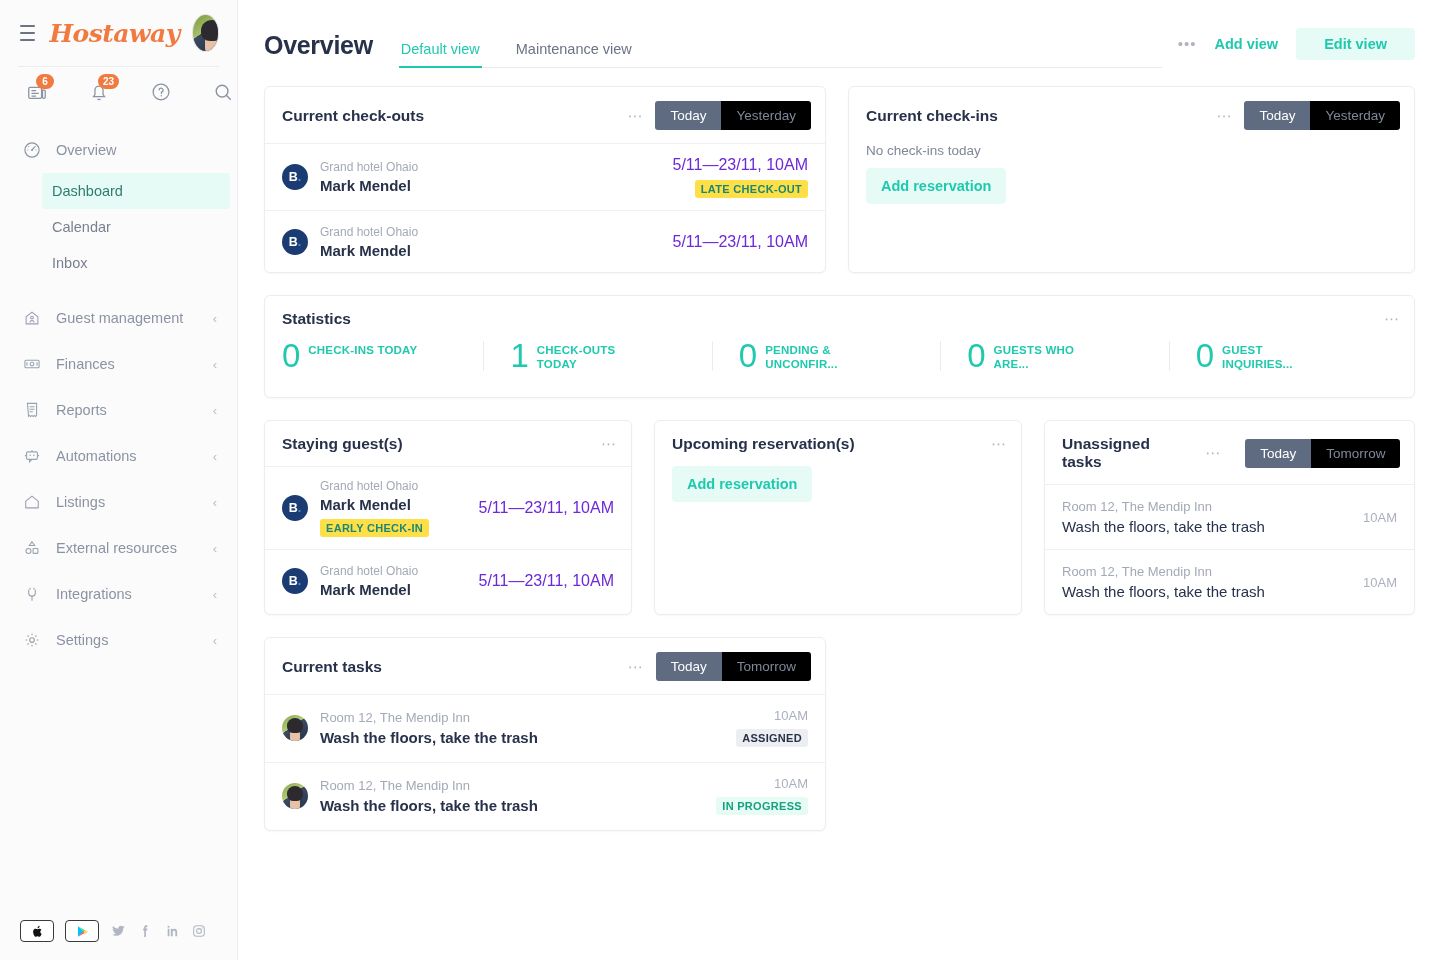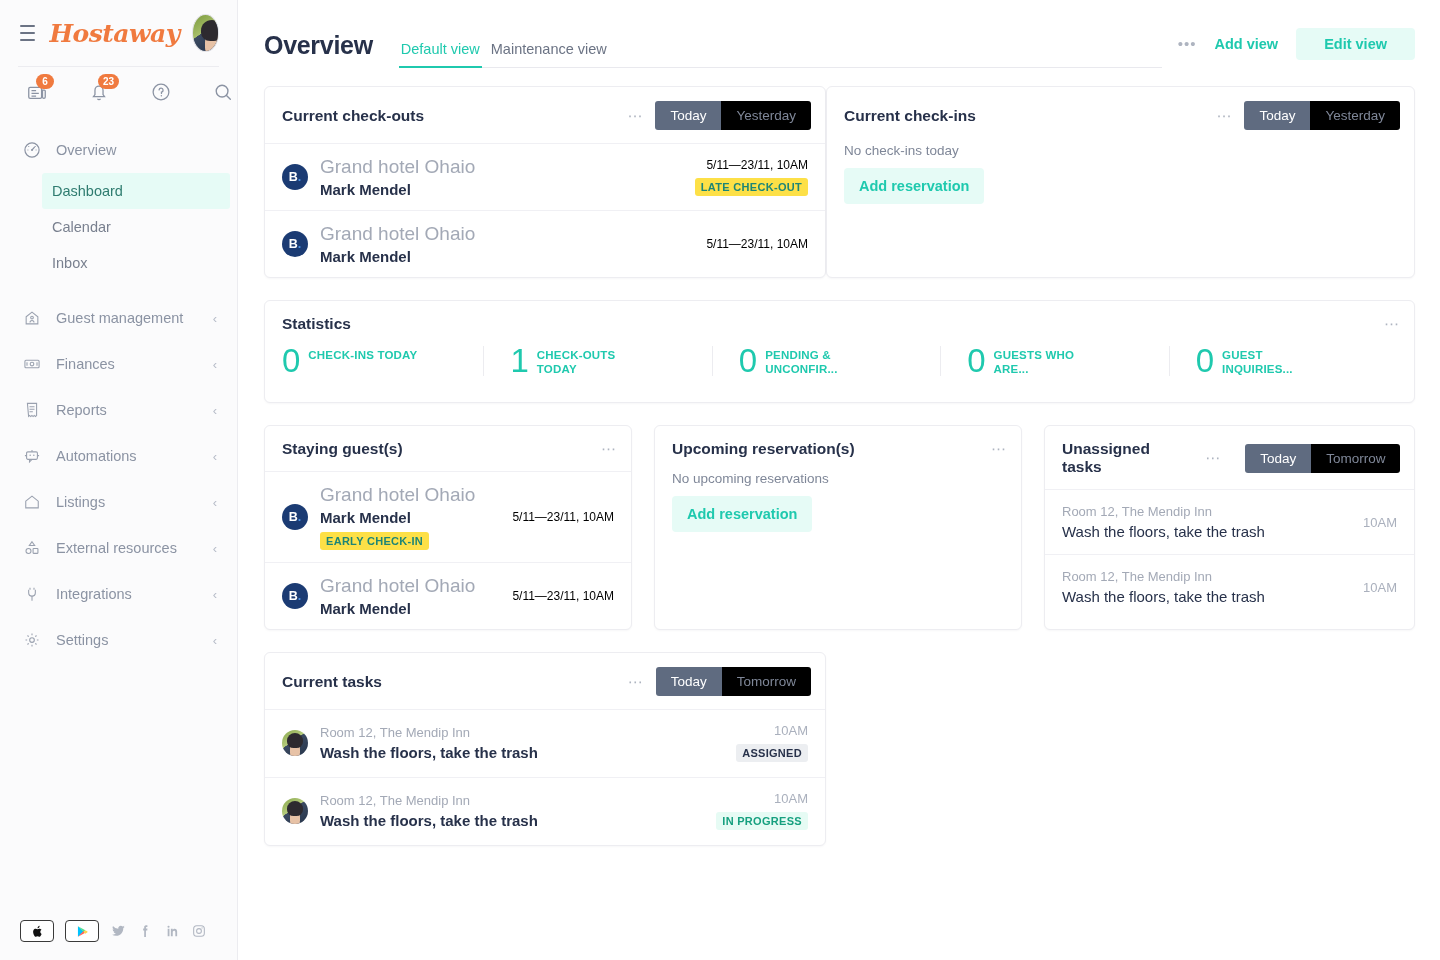--- a/index.html
+++ b/index.html
@@ -76,21 +76,21 @@
   }
   .soc { color: #b1b7c2; cursor: pointer; }
 
   
   .main { flex: 1; height: 960px; background: #ffffff; overflow: hidden; }
   .topbar {
     display: flex; align-items: flex-end; padding: 28px 25px 0 26px; gap: 0;
     position: relative;
   }
   .page-title { font-size: 25px; font-weight: bold; color: #27314a; letter-spacing: -0.3px; padding-bottom: 8px; }
-  .tabs { display: flex; gap: 7px; margin-left: 26px; flex: 1; border-bottom: 1px solid #e9e9ee; padding-bottom: 0; }
+  .tabs { display: flex; gap: 32px; margin-left: 26px; flex: 1; border-bottom: 1px solid #e9e9ee; padding-bottom: 0; }
   .tab {
     font-size: 14.5px; color: #6b7384; padding: 0 2px 10px; cursor: pointer; position: relative; white-space: nowrap;
   }
   .tab.active { color: #1fc9ae; }
   .tab.active::after {
     content: ""; position: absolute; left: 0; right: 0; bottom: -1px; height: 2.5px; background: #1fc9ae;
   }
   .topbar-actions { display: flex; align-items: center; gap: 18px; padding-bottom: 8px; margin-left: 16px; }
   .dots { color: #aeb4c0; letter-spacing: 1px; font-size: 15px; cursor: pointer; line-height: 10px; }
   .link-btn { color: #1fc9ae; font-size: 14.5px; font-weight: bold; cursor: pointer; }
@@ -132,40 +132,40 @@
   }
   .person-avatar::after {
     content: ""; position: absolute; left: 5px; top: 3px; width: 16px; height: 15px;
     background: #2d2a2f; border-radius: 50% 50% 42% 42%;
   }
   .person-avatar::before {
     content: ""; position: absolute; left: 8px; top: 12px; width: 10px; height: 15px;
     background: #e7c2a6; border-radius: 45% 45% 30% 30%;
   }
   .row-main { flex: 1; min-width: 0; }
-  .row-sub { font-size: 19px; color: #a3a9b6; margin-bottom: 3px; }
+  .row-sub { font-size: 12px; color: #a3a9b6; margin-bottom: 3px; }
   .row-name { font-size: 15px; font-weight: bold; color: #27314a; }
   .row-right { text-align: right; display: flex; flex-direction: column; align-items: flex-end; gap: 6px; }
-  .row-date { font-size: 12px; color: #000000; white-space: nowrap; }
+  .row-date { font-size: 16px; color: #6d28d9; white-space: nowrap; }
   .pill {
     font-size: 11px; font-weight: bold; letter-spacing: .3px;
     padding: 3px 6px; border-radius: 3px; white-space: nowrap;
   }
   .pill.teal { background: #fde047; color: #1d8576; }
   .pill.gray { background: #eceef1; color: #27314a; }
   .pill.green { background: #e6fbf4; color: #16a07f; }
 
   .empty-text { font-size: 13.5px; color: #7f8798; padding: 0 17px 10px; }
   .ghost-btn {
     display: inline-block; background: #e6fbf6; color: #1fc9ae;
     font-size: 14.5px; font-weight: bold; padding: 10px 15px; border-radius: 4px;
     margin: 0 17px 16px; cursor: pointer; border: none;
   }
 
-  .grid-2 { display: flex; }
+  .grid-2 { display: flex; gap: 22px; }
   .grid-3 { display: flex; gap: 22px; margin-top: 22px; }
 
   
   .stats-card { margin-top: 22px; }
   .stats-row { display: flex; padding: 0 17px 26px; align-items: stretch; }
   .stat {
     flex: 1; display: flex; align-items: flex-start; gap: 8px;
     padding-left: 0; position: relative;
   }
   .stat + .stat { border-left: 1px solid #ececf0; padding-left: 26px; }
@@ -492,21 +492,20 @@
             </div>
           </div>
         </div>
 
         <div class="card" style="flex:0 0 368px;">
           <div class="card-head">
             <div class="card-title">Upcoming reservation(s)</div>
             <div class="spacer"></div>
             <span class="dots">⋯</span>
           </div>
-          <div class="empty-text">No upcoming reservations</div>
           <button class="ghost-btn">Add reservation</button>
         </div>
 
         <div class="card" style="flex:1;">
           <div class="card-head">
             <div class="card-title">Unassigned tasks</div>
             <span class="dots">⋯</span>
             <div class="spacer"></div>
             <div class="seg">
               <div class="on">Today</div>

